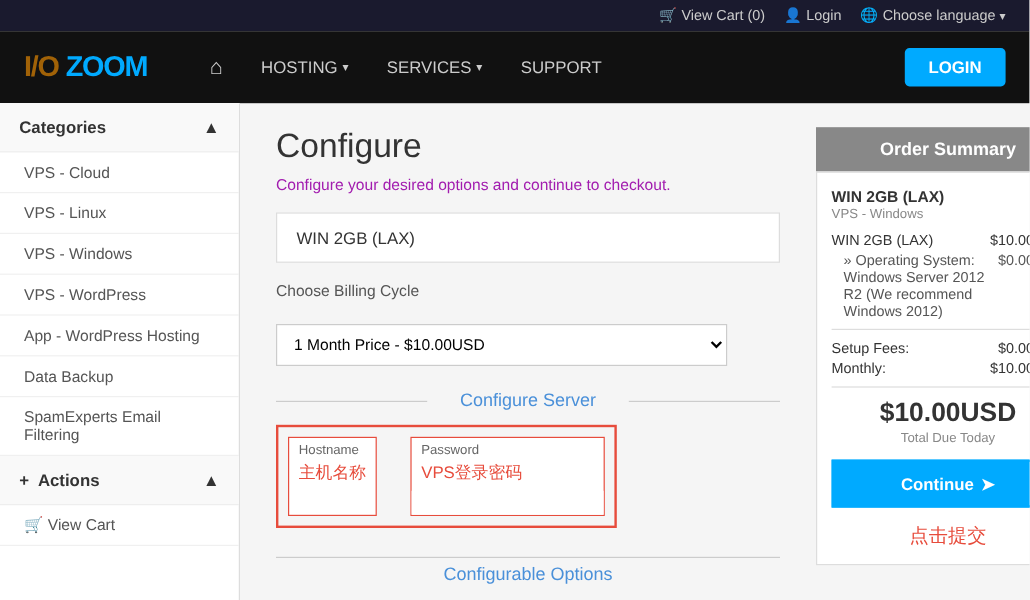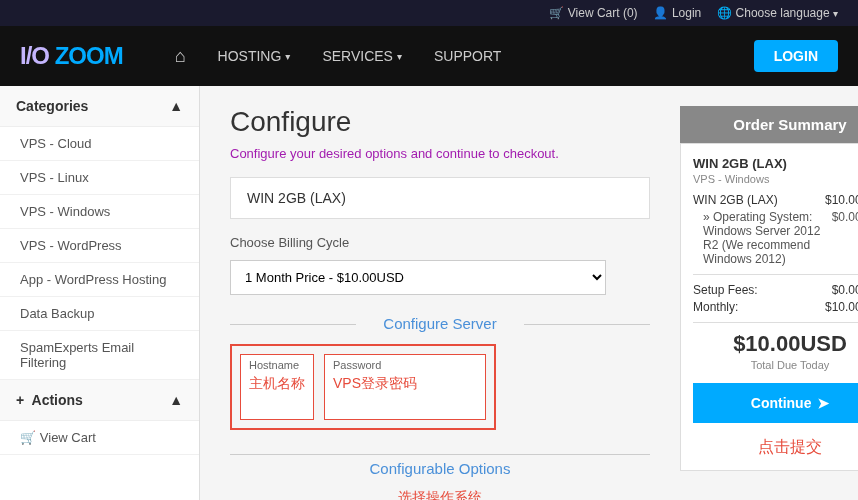--- a/index.html
+++ b/index.html
@@ -29,21 +29,21 @@
       padding: 0 20px;
       height: 60px;
     }
     .logo {
       font-size: 24px;
       font-weight: bold;
       color: white;
       margin-right: 40px;
       letter-spacing: -1px;
     }
-    .logo span { color: #c4b5fd; }
+    .logo span { color: #a16207; }
     .nav-links {
       display: flex;
       align-items: center;
       gap: 8px;
       flex: 1;
     }
     .nav-home {
       color: #ccc;
       background: none;
       border: none;
@@ -133,21 +133,21 @@
       margin-bottom: 16px;
       width: 420px;
     }
 
     .form-group {
       margin-bottom: 16px;
     }
     .form-label {
       font-size: 13px;
       color: #555;
-      margin-bottom: 10px;
+      margin-bottom: 20px;
       display: block;
     }
     .form-select {
       width: 376px;
       padding: 8px 10px;
       border: 1px solid #ccc;
       background: white;
       font-size: 13px;
       cursor: pointer;
     }
@@ -357,21 +357,21 @@
       <select class="form-select">
         <option>1 Month Price - $10.00USD</option>
         <option>3 Month Price - $28.00USD</option>
         <option>6 Month Price - $55.00USD</option>
         <option>12 Month Price - $100.00USD</option>
       </select>
     </div>
 
     <div class="section-title">Configure Server</div>
 
-    <div style="display:inline-flex; gap:10px; border:2px solid #e74c3c; padding:8px; margin-bottom:14px;">
+    <div style="display:inline-flex; gap:28px; border:2px solid #e74c3c; padding:8px; margin-bottom:14px;">
       <div class="field-box" style="border:1px solid #e74c3c;">
         <span class="field-label-top">Hostname</span>
         <div style="padding:4px 8px 6px; color:#e74c3c; font-size:13px;">
           <div style="font-size:14px;">主机名称</div>
         </div>
       </div>
       <div class="field-box" style="border:1px solid #e74c3c;">
         <span class="field-label-top">Password</span>
         <div style="padding:4px 8px 6px; color:#e74c3c; font-size:14px;">VPS登录密码</div>
         <input class="field-input" type="password" style="display: block; border: none; outline: none; width: 160px; font-size: 12px; padding: 0px 8px 6px;">

